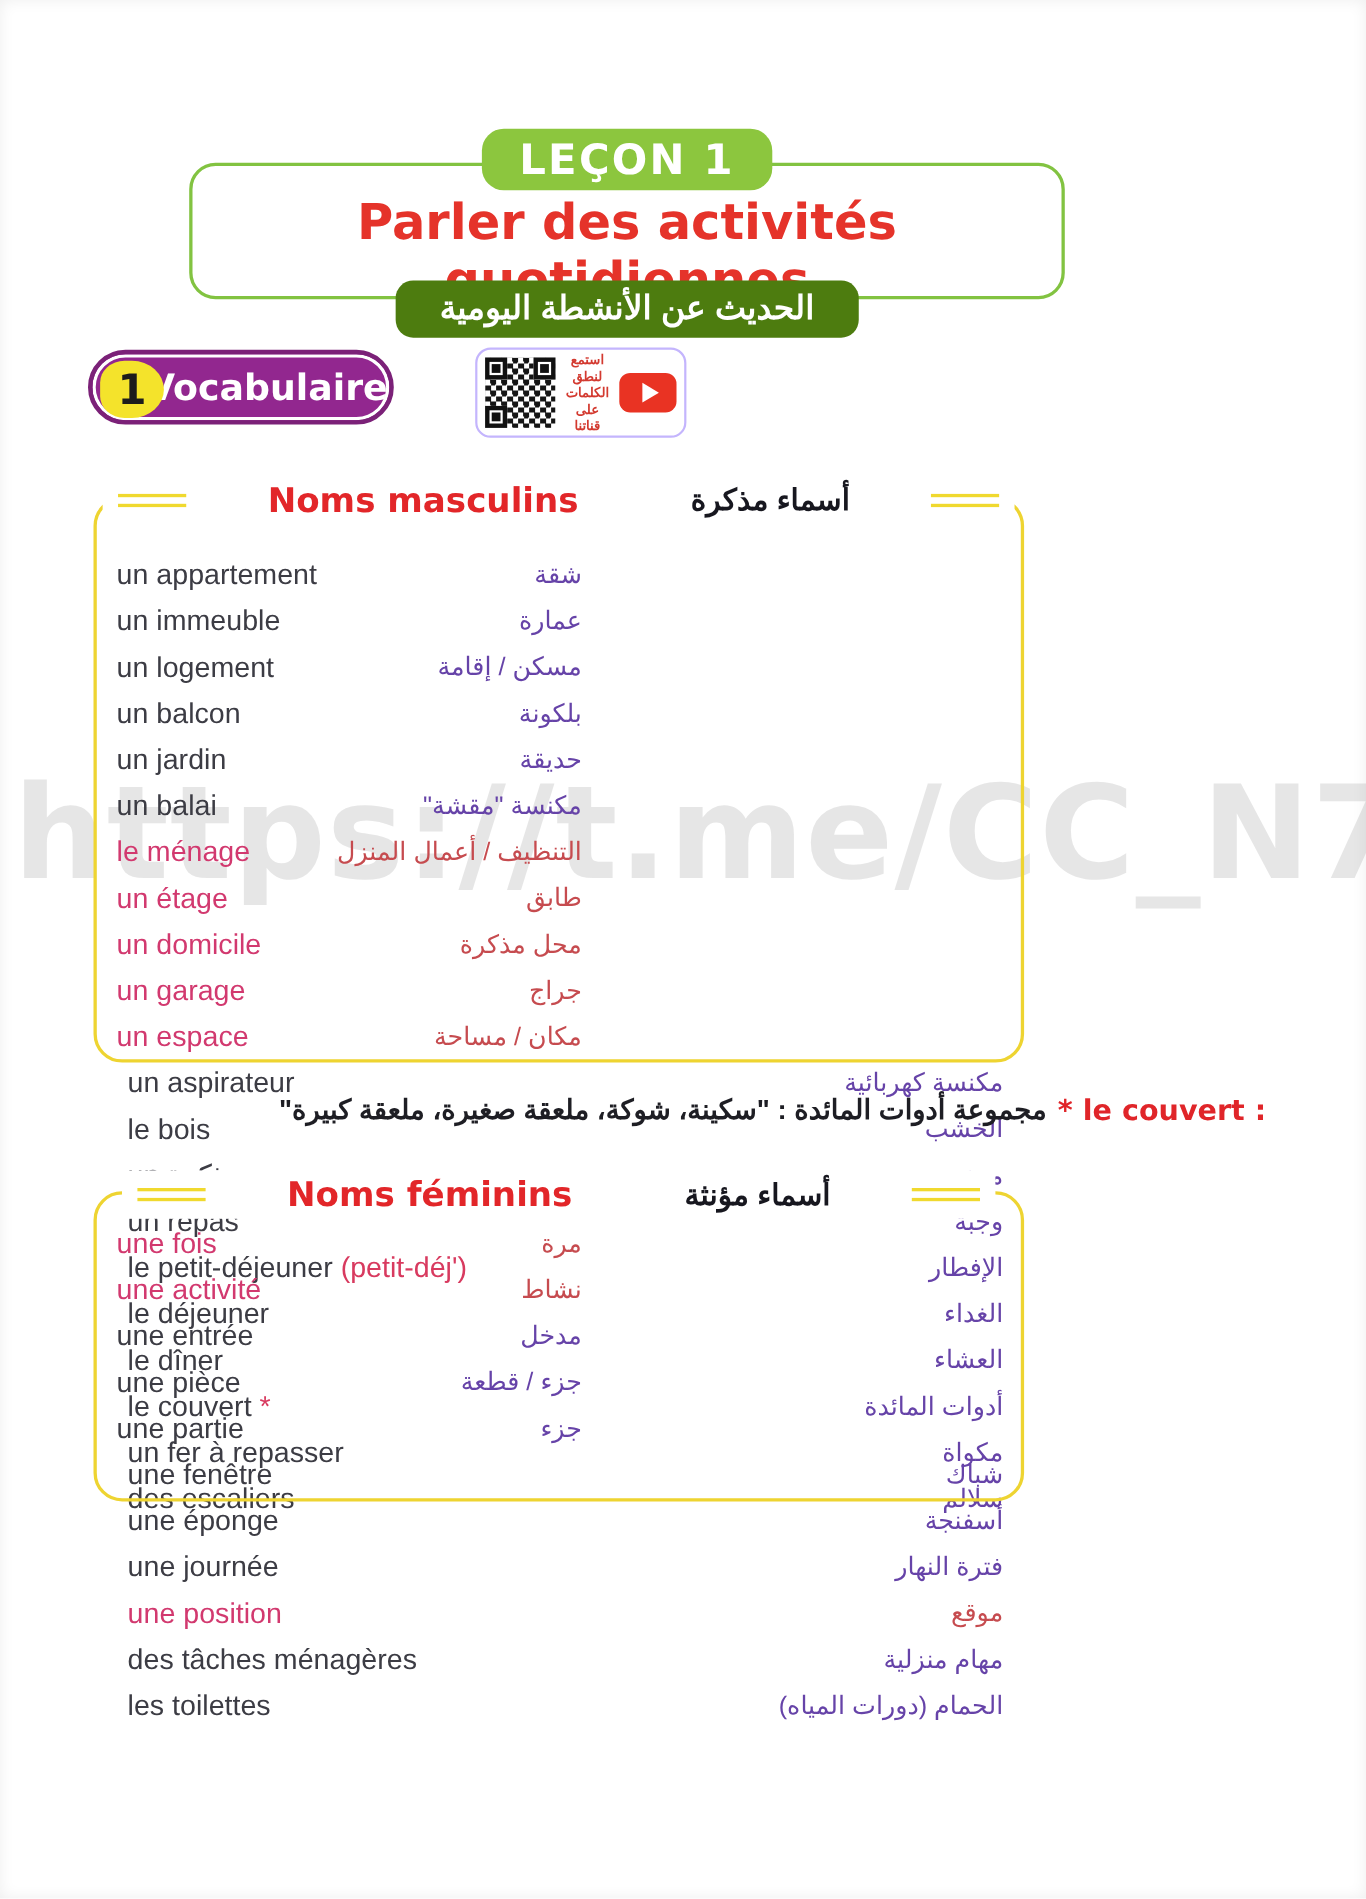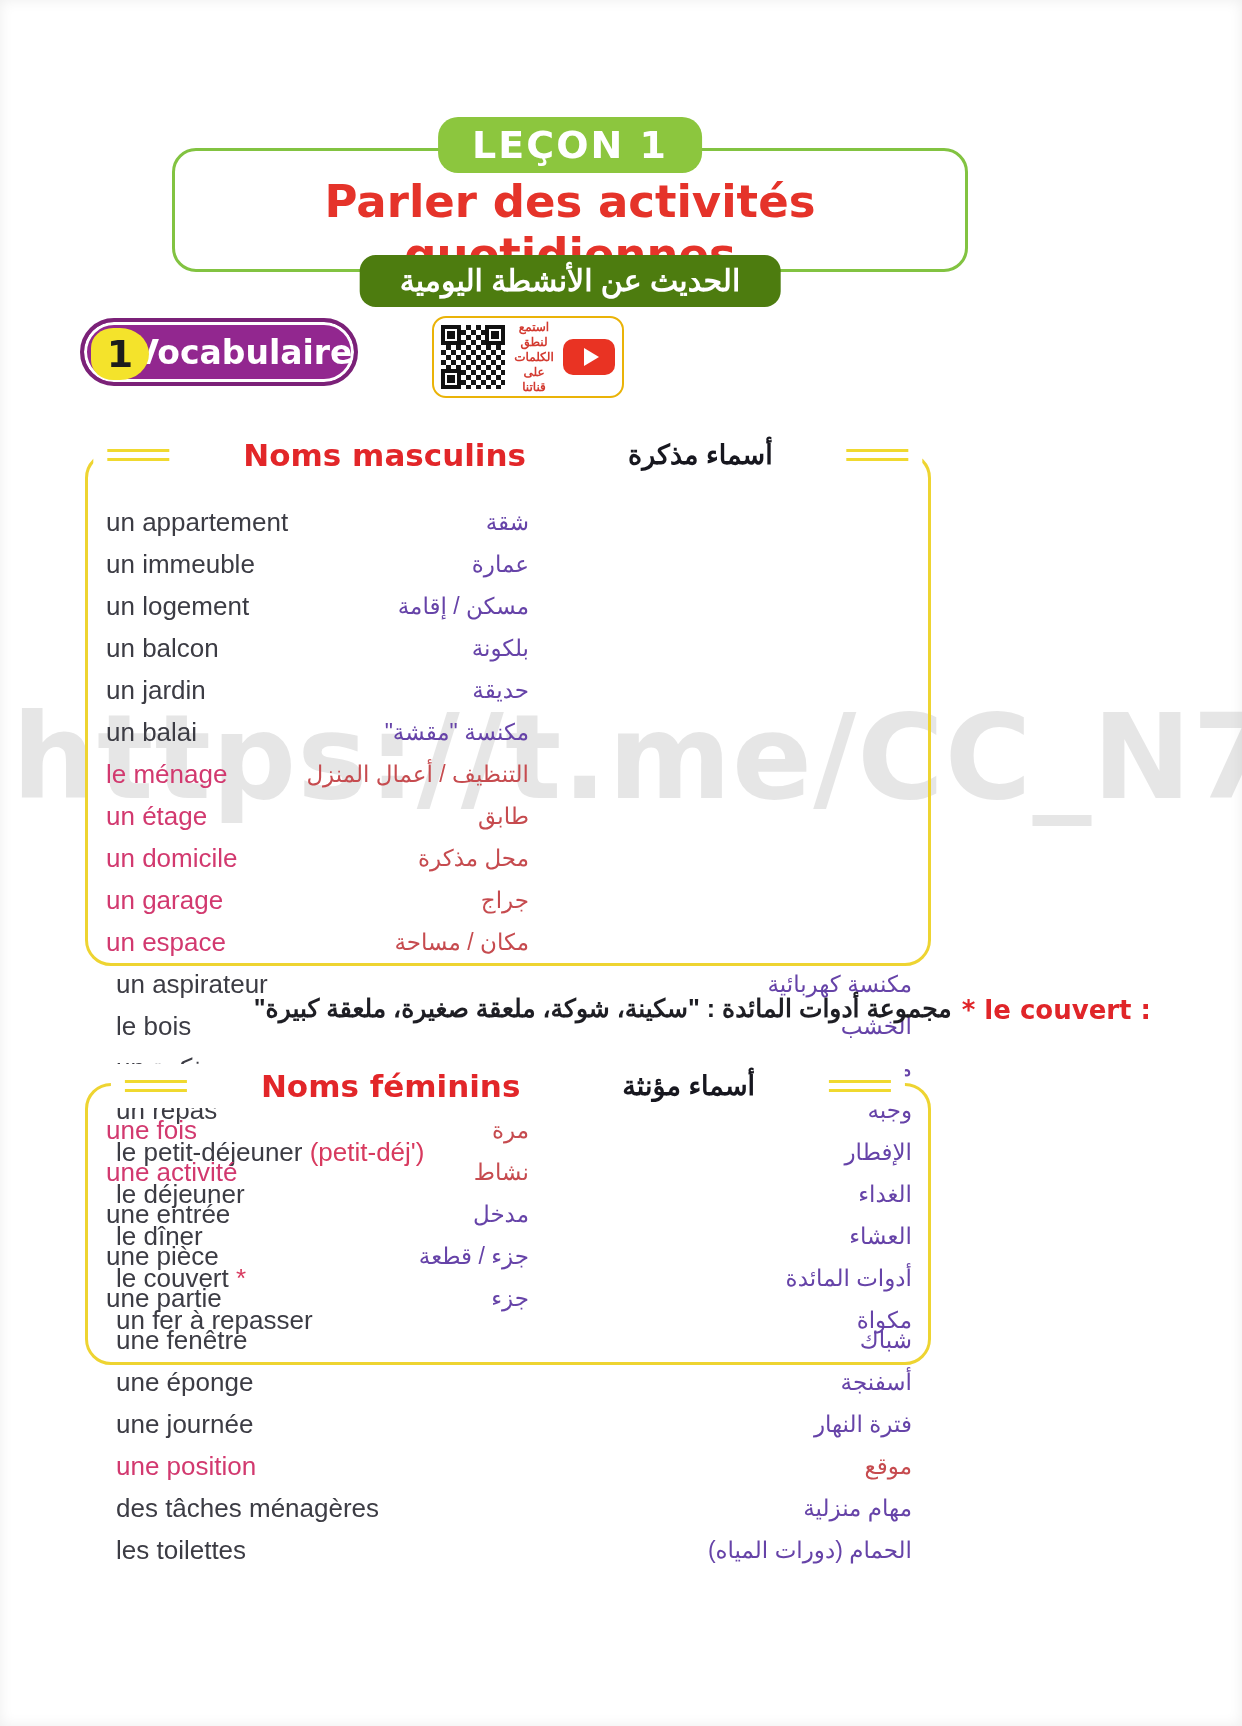--- a/index.html
+++ b/index.html
@@ -36,21 +36,21 @@
     box-shadow: inset 0 0 0 3px #fff; display:flex; align-items:center; z-index:2; }
   .vb-num { position:absolute; left:7px; top:6px; width:58px; height:52px;
     background:#f4e32b; border-radius:46% 60% 60% 46%;
     color:#1c1c1c; font-family:"DejaVu Sans", sans-serif; font-weight:bold;
     font-size:38px; display:flex; align-items:center; justify-content:center; }
   .vb-label { flex:1; text-align:center; padding-left:48px;
     color:#fff; font-family:"DejaVu Sans", sans-serif; font-weight:bold; font-size:33px; }
 
   
   .qr-card { position:absolute; left:432px; top:316px; width:192px; height:82px;
-    background:#fff; border:2px solid #eab308; border-radius:14px;
+    background:#fff; border:2px solid #c4b5fd; border-radius:14px;
     display:flex; align-items:center; gap:5px; padding:6px 7px; z-index:2; }
   .qr { position:relative; width:64px; height:64px; flex:0 0 64px;
     background: repeating-conic-gradient(#151515 0% 25%, #ffffff 0% 50%) 0 0 / 10px 10px;
     outline:2px solid #fff; }
   .qr .f { position:absolute; width:20px; height:20px; border:4px solid #111; background:#fff; }
   .qr .f::after { content:""; position:absolute; inset:2px; background:#111; }
   .qr .f1 { top:0; left:0; }
   .qr .f2 { top:0; right:0; }
   .qr .f3 { bottom:0; left:0; }
   .qr-text { flex:1; direction:rtl; text-align:center; color:#d33a30;
@@ -207,20 +207,24 @@
             <span class="ar">العشاء</span>
           </div>
           <div class="row">
             <span class="fr">le couvert<span class="extra"> *</span></span>
             <span class="ar">أدوات المائدة</span>
           </div>
           <div class="row">
             <span class="fr">un fer à repasser</span>
             <span class="ar">مكواة</span>
           </div>
+          <div class="row">
+            <span class="fr">des escaliers</span>
+            <span class="ar">سلالم</span>
+          </div>
         </div>
     </div>
   </section>
 
   <div class="footnote">
     <span class="fn-term">* le couvert :</span><span class="fn-text">مجموعة أدوات المائدة : "سكينة، شوكة، ملعقة صغيرة، ملعقة كبيرة"</span>
   </div>
 
   <section class="vbox vbox-fem">
     <div class="vbox-header">

